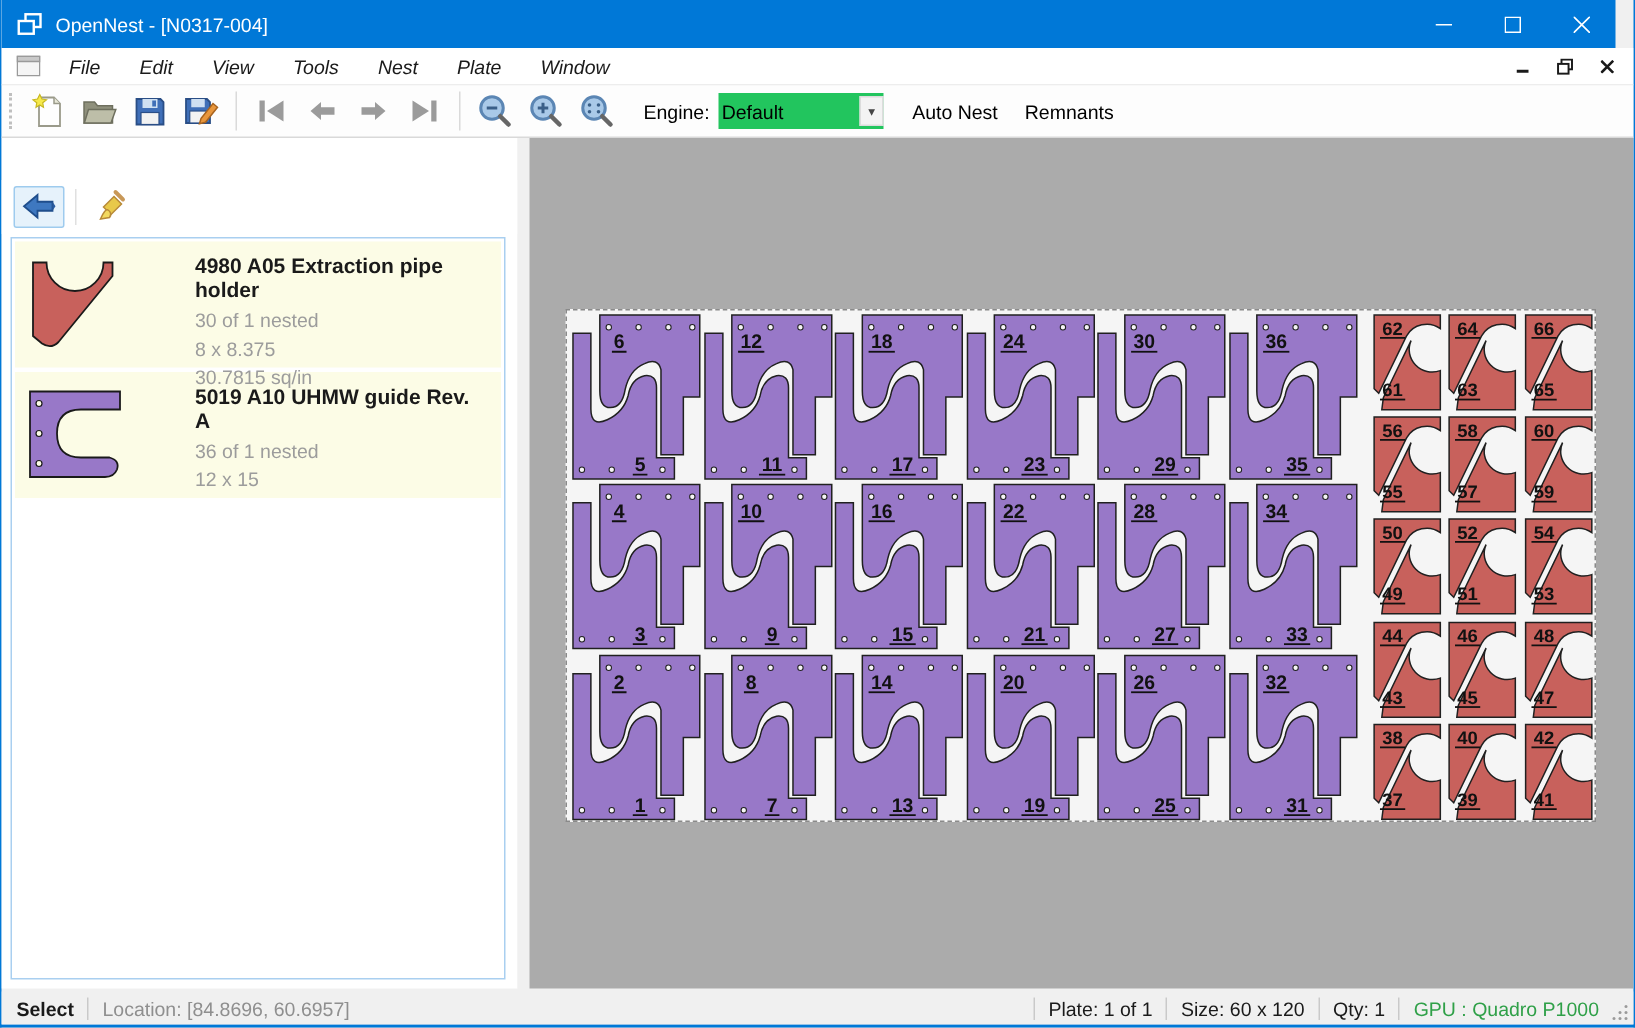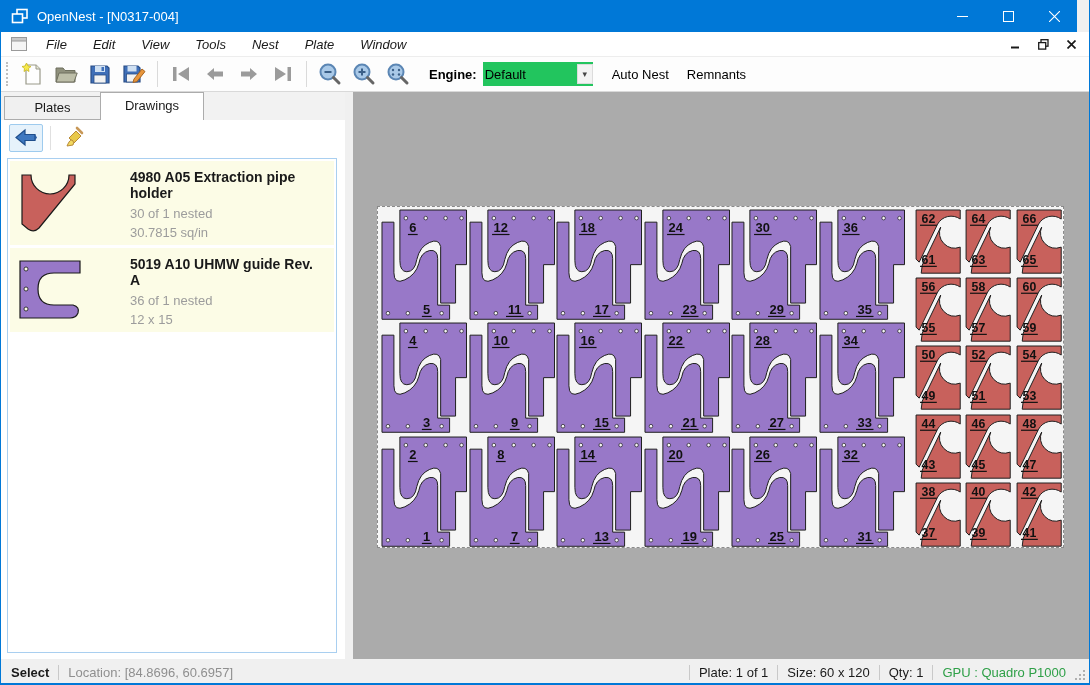--- a/index.html
+++ b/index.html
@@ -19,21 +19,21 @@
   #menubar { position:absolute; left:0; top:32px; right:0; height:25px; background:#fff; display:flex; align-items:center; font-size:13px; color:#1a1a1a; border-bottom:1px solid #EDEDED;font-style:italic; }
   #menubar .mdi-icon { margin:0 6px 0 10px; }
   .menu-item { padding:4px 13px; cursor:default; }
   .mdi-btns { position:absolute; right:6px; top:0; height:25px; display:flex; align-items:center; gap:4px; }
   .mdi-btn { width:24px; height:20px; display:flex; align-items:center; justify-content:center; }
   
   #toolbar { position:absolute; left:0; top:57px; right:0; height:35px; background:#FDFDFD; border-bottom:1px solid #D9D9D9; display:flex; align-items:center; }
   .grip { width:3px; height:24px; border-left:2px dotted #BFBFBF; margin:0 6px 0 5px; }
   .tb-btn { width:34px; height:30px; display:flex; align-items:center; justify-content:center; border-radius:2px; }
   .tb-sep { width:1px; height:26px; background:#DADADA; margin:0 6px; }
-  .engine-label { font-weight:bold; font-size:13px; margin:0 6px 0 14px; }
+  .engine-label { font-weight:normal; font-size:13px; margin:0 6px 0 14px; }
   .engine-combo { display:flex; align-items:center; width:110px; height:24px; background:#22c55e; font-size:13px; }
   .engine-value { flex:1; padding-left:2px; }
   .engine-arrow { width:16px; height:20px; display:flex; align-items:center; justify-content:center; font-size:9px; color:#444; background:#F3F3F3; border:1px solid #DCDCDC; }
   .tb-text-btn { font-size:13px; padding:5px 9px; border-radius:2px; }
   
   #sidebar { position:absolute; left:0; top:92px; width:344px; bottom:24px; background:#fff; }
   #splitter { position:absolute; left:344px; top:92px; width:8px; bottom:24px; background:#F0F0F0; }
   #tabstrip { position:absolute; left:0; top:0; right:0; height:28px; background:#F2F2F2; display:flex; align-items:flex-end; }
   .tab { font-size:13px; color:#1a1a1a; text-align:center; border:1px solid #ACACAC; background:#F0F0F0; height:24px; line-height:22px; }
   .tab.plates { width:96px; margin-left:3px; border-right:none; }
@@ -213,24 +213,20 @@
     <span class="engine-label">Engine:</span>
     <div class="engine-combo">
       <span class="engine-value">Default</span>
       <span class="engine-arrow">▾</span>
     </div>
     <span class="tb-text-btn" style="margin-left:10px;">Auto Nest</span>
     <span class="tb-text-btn">Remnants</span>
   </div>
 
   <div id="sidebar">
-    <div id="tabstrip">
-      <div class="tab plates">Plates</div>
-      <div class="tab drawings">Drawings</div>
-    </div>
     <div id="side-tools">
       <div class="side-tool-btn checked">
         <svg width="24" height="22" viewBox="0 0 24 22">
           <path d="M11 3 L2 10.5 L11 18 V13.5 H21 V7.5 H11 Z" fill="#3E78C0" stroke="#1F4E8C" stroke-width="1.2"></path>
           <path d="M21 7.5 L23 10.5 L21 13.5" fill="#2A5CA0"></path>
         </svg>
       </div>
       <div class="side-tool-sep"></div>
       <div class="side-tool-btn">
         <svg width="24" height="24" viewBox="0 0 24 24">
@@ -243,20 +239,21 @@
     <div id="drawing-list">
       <div class="drawing-item">
         <div class="drawing-thumb">
           <svg width="62" height="62" viewBox="0 0 62 62">
             <path d="M4 3 H13 A19 19 0 0 0 51 3 H57 V12 L21 56 Q16 61 10 57 L4 52 Z" stroke="#1a1a1a" stroke-width="1.2" fill="#C8615C"></path>
           </svg>
         </div>
         <div class="drawing-info">
           <div class="drawing-title">4980 A05 Extraction pipe holder</div>
           <div class="drawing-sub">30 of 1 nested</div>
+          <div class="drawing-sub">8 x 8.375</div>
           <div class="drawing-sub">30.7815 sq/in</div>
         </div>
       </div>
       <div class="drawing-item">
         <div class="drawing-thumb">
           <svg width="68" height="62" viewBox="0 0 68 62">
             <path d="M2 2 H62 V14 H36 Q20 14 20 30 Q20 46 36 46 H55 Q62 48 60 54 Q58 59 52 59 H2 Z" stroke="#1a1a1a" stroke-width="1.2" fill="#9878C8"></path>
             <circle cx="8" cy="10" r="2" fill="#FCFCE6" stroke="#1a1a1a" stroke-width="0.8"></circle>
             <circle cx="8" cy="30" r="2" fill="#FCFCE6" stroke="#1a1a1a" stroke-width="0.8"></circle>
             <circle cx="8" cy="50" r="2" fill="#FCFCE6" stroke="#1a1a1a" stroke-width="0.8"></circle>

